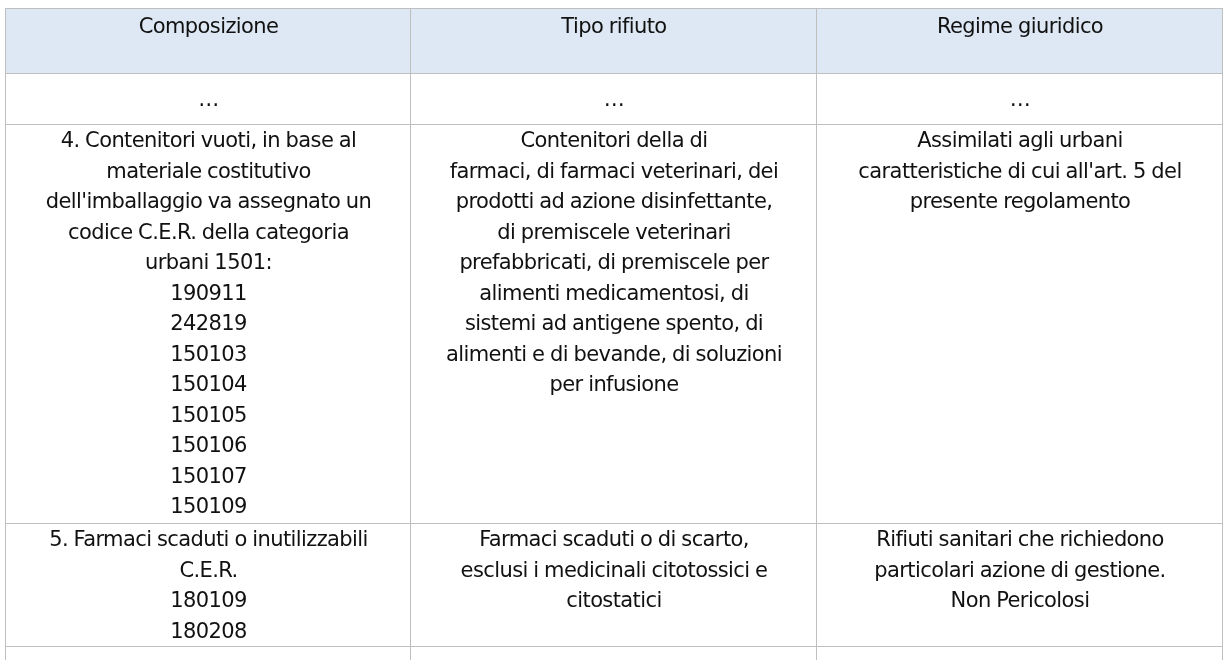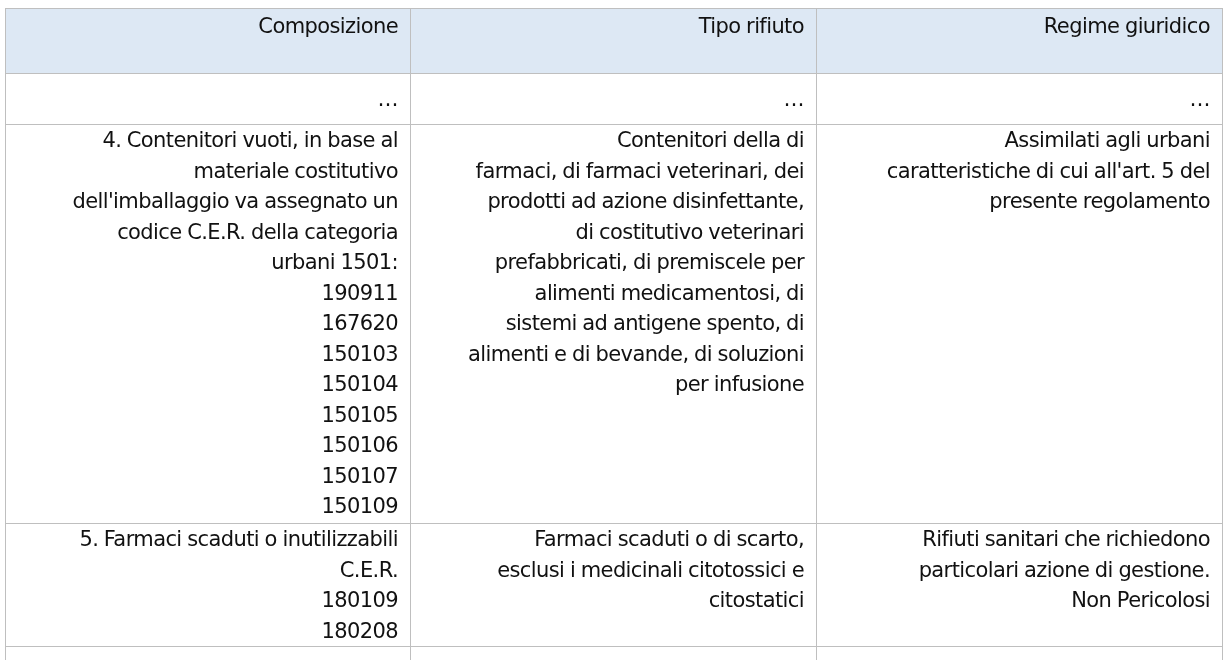--- a/index.html
+++ b/index.html
@@ -20,21 +20,21 @@
       left: 5px;
       top: 8px;
       width: 1217px;
       border-collapse: collapse;
       table-layout: fixed;
     }
     table.waste th,
     table.waste td {
       border: 1.5px solid #bfbfbf;
       vertical-align: top;
-      text-align: right;
+      text-align: center;
       padding: 0 12px 0 13px;
       font-size: 21px;
       font-weight: normal;
       line-height: 30.5px;
       letter-spacing: -0.6px;
       word-spacing: -0.5px;
       white-space: nowrap;
     }
     table.waste th {
       background: #dde8f4;
@@ -88,33 +88,33 @@
     </tr>
 
     <tr class="row-4">
       <td>
         <span class="line">4. Contenitori vuoti, in base al</span>
         <span class="line">materiale costitutivo</span>
         <span class="line">dell'imballaggio va assegnato un</span>
         <span class="line">codice C.E.R. della categoria</span>
         <span class="line">urbani 1501:</span>
         <span class="line">190911</span>
-        <span class="line">167620</span>
+        <span class="line">242819</span>
         <span class="line">150103</span>
         <span class="line">150104</span>
         <span class="line">150105</span>
         <span class="line">150106</span>
         <span class="line">150107</span>
         <span class="line">150109</span>
       </td>
       <td>
         <span class="line">Contenitori della di</span>
         <span class="line">farmaci, di farmaci veterinari, dei</span>
         <span class="line">prodotti ad azione disinfettante,</span>
-        <span class="line">di costitutivo veterinari</span>
+        <span class="line">di premiscele veterinari</span>
         <span class="line">prefabbricati, di premiscele per</span>
         <span class="line">alimenti medicamentosi, di</span>
         <span class="line">sistemi ad antigene spento, di</span>
         <span class="line">alimenti e di bevande, di soluzioni</span>
         <span class="line">per infusione</span>
       </td>
       <td>
         <span class="line">Assimilati agli urbani</span>
         <span class="line">caratteristiche di cui all'art. 5 del</span>
         <span class="line">presente regolamento</span>

